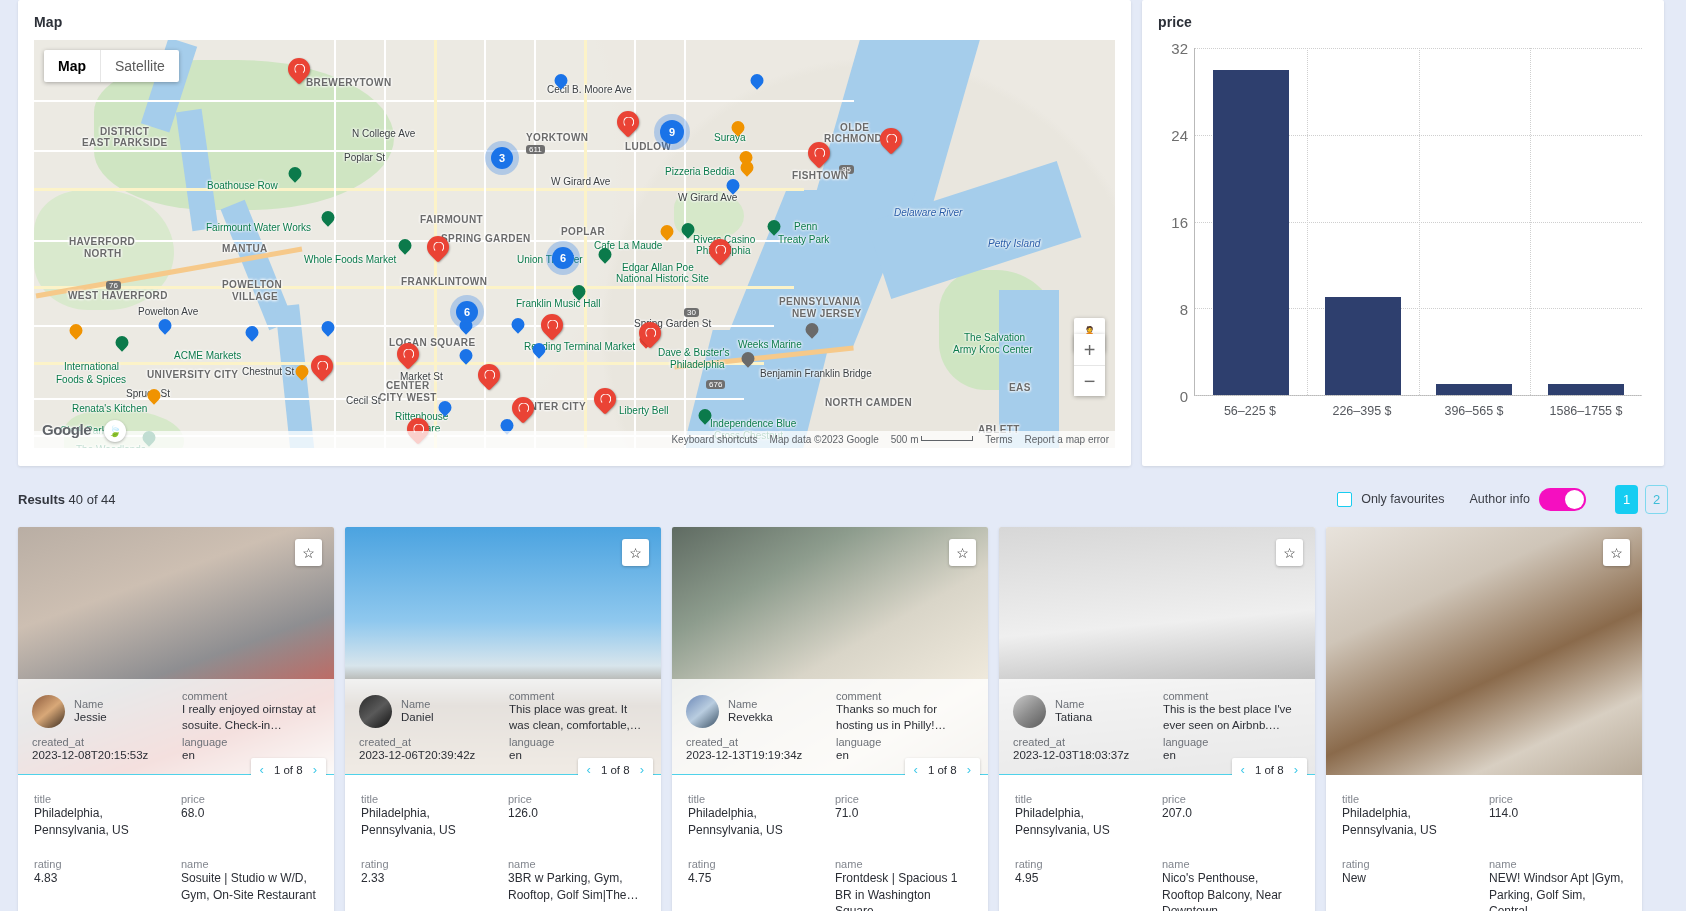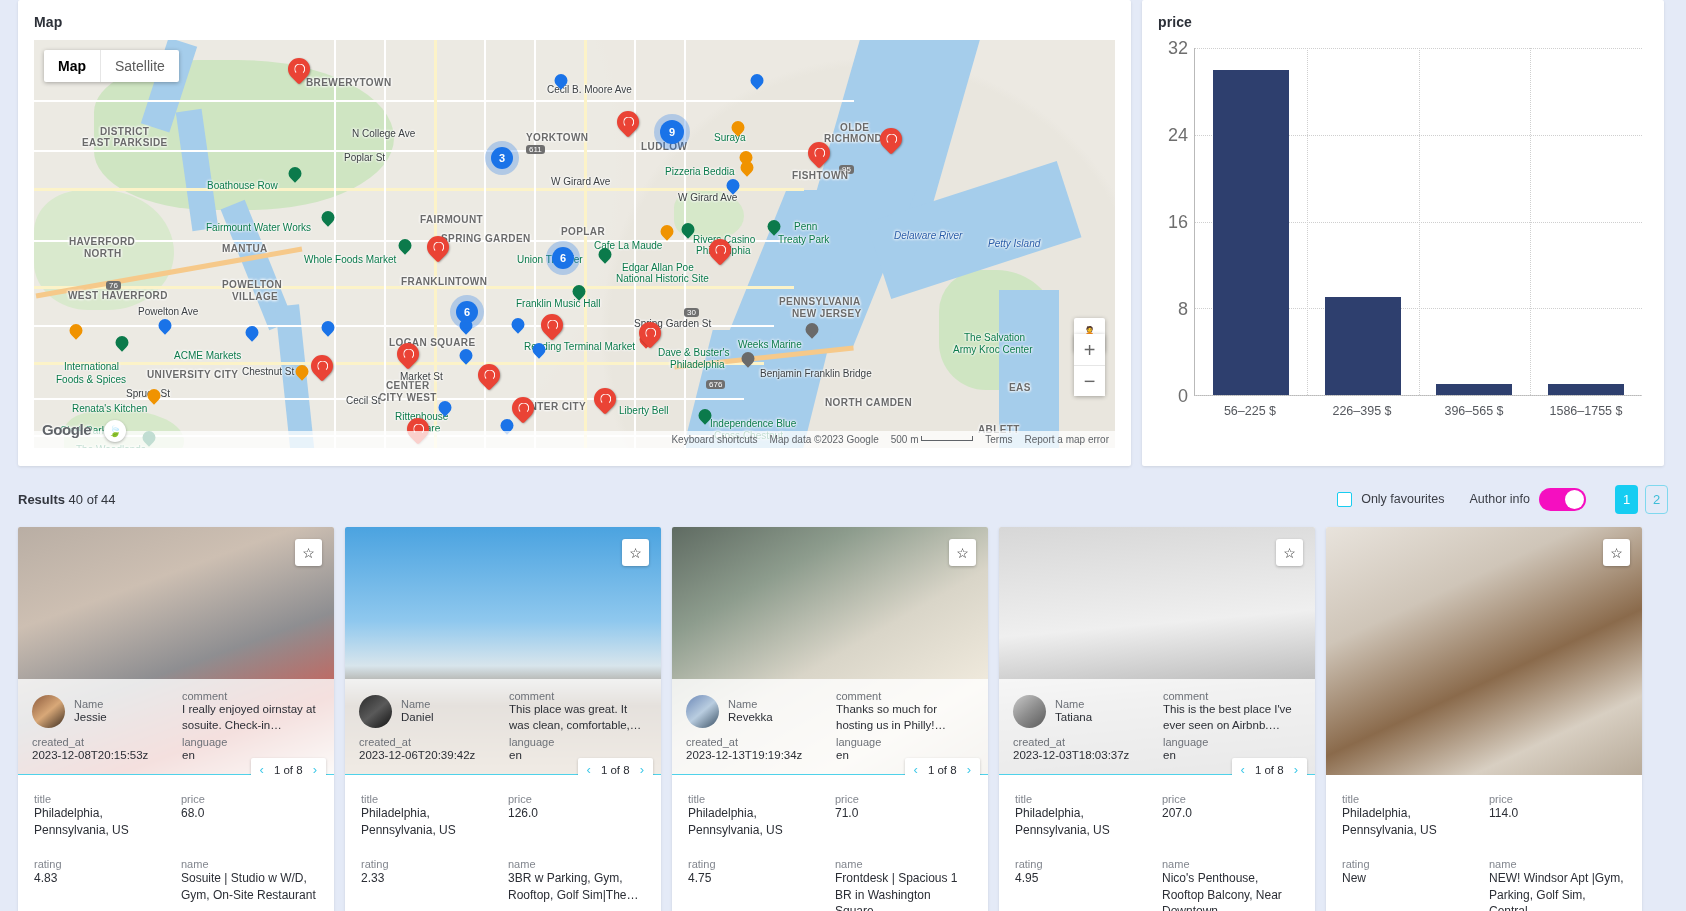--- a/index.html
+++ b/index.html
@@ -102,21 +102,21 @@
     text-shadow:0 0 3px #fff,0 0 3px #fff,0 0 3px #fff; white-space:nowrap; }
   .poi-label.green { color:#0b7a4b; }
   .poi-label.blue  { color:#2a5da8; font-style:italic; }
   .poi-label.cap   { color:#6a6a6a; font-weight:700; letter-spacing:.4px; }
   .poi-label.hwy   { color:#fff; background:#6f6f6f; border-radius:3px; padding:0 3px; text-shadow:none; font-size:8px; }
 
   
   .chart-panel { width:522px; height:466px; }
   .chart-area { position:relative; margin:8px 22px 0 18px; height:388px; }
   .y-axis { position:absolute; left:0; top:0; bottom:40px; width:34px; }
-  .y-tick { position:absolute; right:6px; transform:translateY(-50%); font-size:18px; color:#6e6e6e; }
+  .y-tick { position:absolute; right:6px; transform:translateY(-50%); font-size:15px; color:#6e6e6e; }
   .plot { position:absolute; left:34px; right:0; top:0; bottom:40px;
           border-left:1px solid #b9b9b9; border-bottom:1px solid #b9b9b9; }
   .gl-h { position:absolute; left:0; right:0; border-top:1px dotted #cfcfcf; }
   .gl-v { position:absolute; top:0; bottom:0; border-left:1px dotted #cfcfcf; }
   .bars { position:absolute; inset:0; display:flex; align-items:flex-end; }
   .bar-slot { flex:1; display:flex; justify-content:center; align-items:flex-end; height:100%; }
   .bar { width:68%; background:#2e3f6e; }
   .x-labels { position:absolute; left:34px; right:0; bottom:18px; display:flex; }
   .x-labels div { flex:1; text-align:center; font-size:12.5px; color:#55585e; }
 
@@ -255,21 +255,21 @@
             <span><span>500 m</span> <i class="scalebar"></i></span>
             <span>Terms</span>
             <span>Report a map error</span>
           </div>
 
           <div id="map-dyn">
               <div class="poi-label cap" style="left:272px;top:37px;">BREWERYTOWN</div>
               <div class="poi-label cap" style="left:66px;top:86px;">DISTRICT</div>
               <div class="poi-label cap" style="left:48px;top:97px;">EAST PARKSIDE</div>
               <div class="poi-label cap" style="left:492px;top:92px;">YORKTOWN</div>
-              <div class="poi-label cap" style="left:580px;top:101px;padding-left:27px;">LUDLOW</div>
+              <div class="poi-label cap" style="left:564px;top:101px;padding-left:27px;">LUDLOW</div>
               <div class="poi-label cap" style="left:806px;top:82px;">OLDE</div>
               <div class="poi-label cap" style="left:790px;top:93px;">RICHMOND</div>
               <div class="poi-label cap" style="left:758px;top:130px;">FISHTOWN</div>
               <div class="poi-label cap" style="left:386px;top:174px;">FAIRMOUNT</div>
               <div class="poi-label cap" style="left:407px;top:193px;">SPRING GARDEN</div>
               <div class="poi-label cap" style="left:527px;top:186px;">POPLAR</div>
               <div class="poi-label cap" style="left:35px;top:196px;">HAVERFORD</div>
               <div class="poi-label cap" style="left:50px;top:208px;">NORTH</div>
               <div class="poi-label cap" style="left:188px;top:203px;">MANTUA</div>
               <div class="poi-label cap" style="left:367px;top:236px;">FRANKLINTOWN</div>
@@ -281,21 +281,21 @@
               <div class="poi-label cap" style="left:113px;top:329px;">UNIVERSITY CITY</div>
               <div class="poi-label cap" style="left:352px;top:340px;">CENTER</div>
               <div class="poi-label cap" style="left:345px;top:352px;">CITY WEST</div>
               <div class="poi-label cap" style="left:481px;top:361px;">CENTER CITY</div>
               <div class="poi-label cap" style="left:791px;top:357px;">NORTH CAMDEN</div>
               <div class="poi-label cap" style="left:944px;top:384px;">ABLETT</div>
               <div class="poi-label cap" style="left:975px;top:342px;">EAS</div>
               <div class="poi-label cap" style="left:745px;top:256px;">PENNSYLVANIA</div>
               <div class="poi-label cap" style="left:758px;top:268px;">NEW JERSEY</div>
               <div class="poi-label blue" style="left:954px;top:198px;">Petty Island</div>
-              <div class="poi-label blue" style="left:860px;top:190px;">Delaware River</div>
+              <div class="poi-label blue" style="left:860px;top:167px;">Delaware River</div>
               <div class="poi-label green" style="left:173px;top:140px;">Boathouse Row</div>
               <div class="poi-label green" style="left:172px;top:182px;">Fairmount Water Works</div>
               <div class="poi-label green" style="left:270px;top:214px;">Whole Foods Market</div>
               <div class="poi-label green" style="left:483px;top:214px;">Union Transfer</div>
               <div class="poi-label green" style="left:560px;top:200px;">Cafe La Maude</div>
               <div class="poi-label green" style="left:659px;top:194px;">Rivers Casino</div>
               <div class="poi-label green" style="left:662px;top:205px;">Philadelphia</div>
               <div class="poi-label green" style="left:760px;top:181px;">Penn</div>
               <div class="poi-label green" style="left:744px;top:194px;">Treaty Park</div>
               <div class="poi-label green" style="left:588px;top:222px;">Edgar Allan Poe</div>

